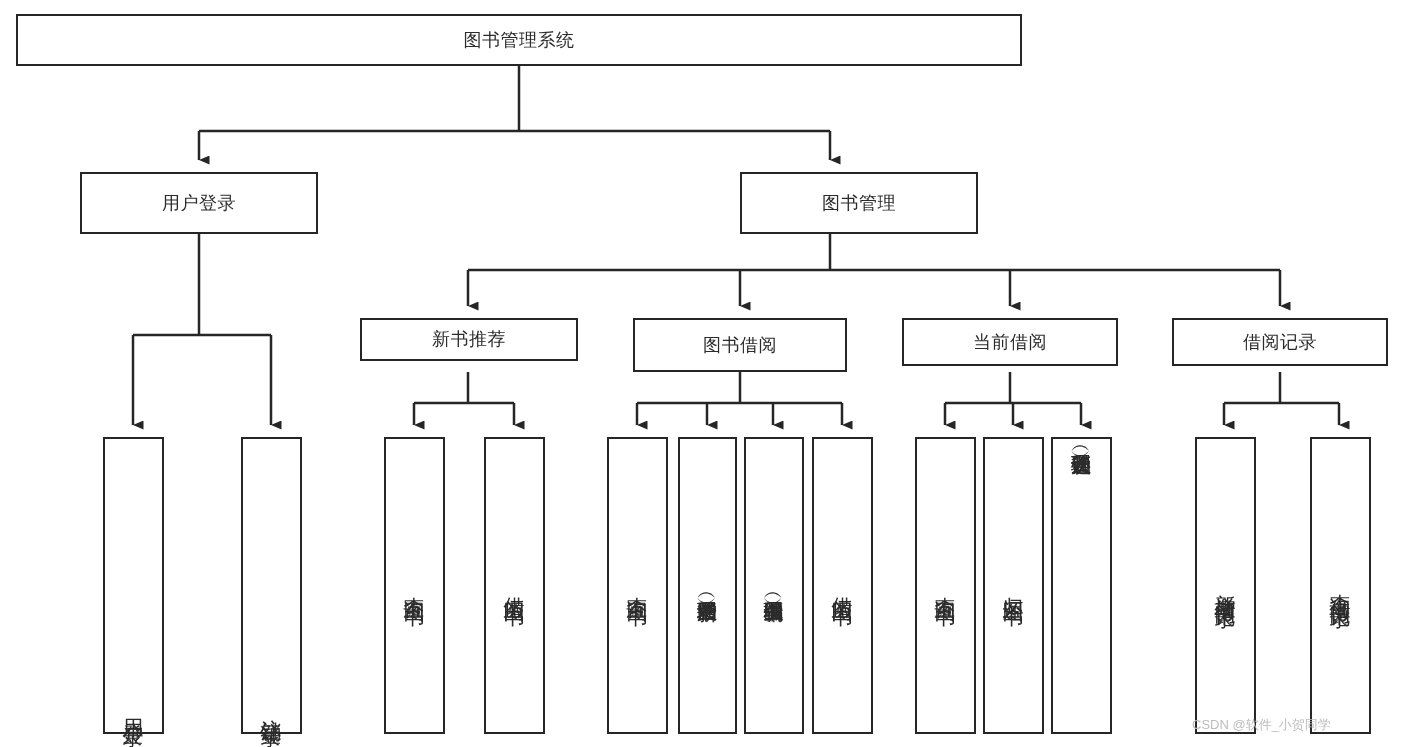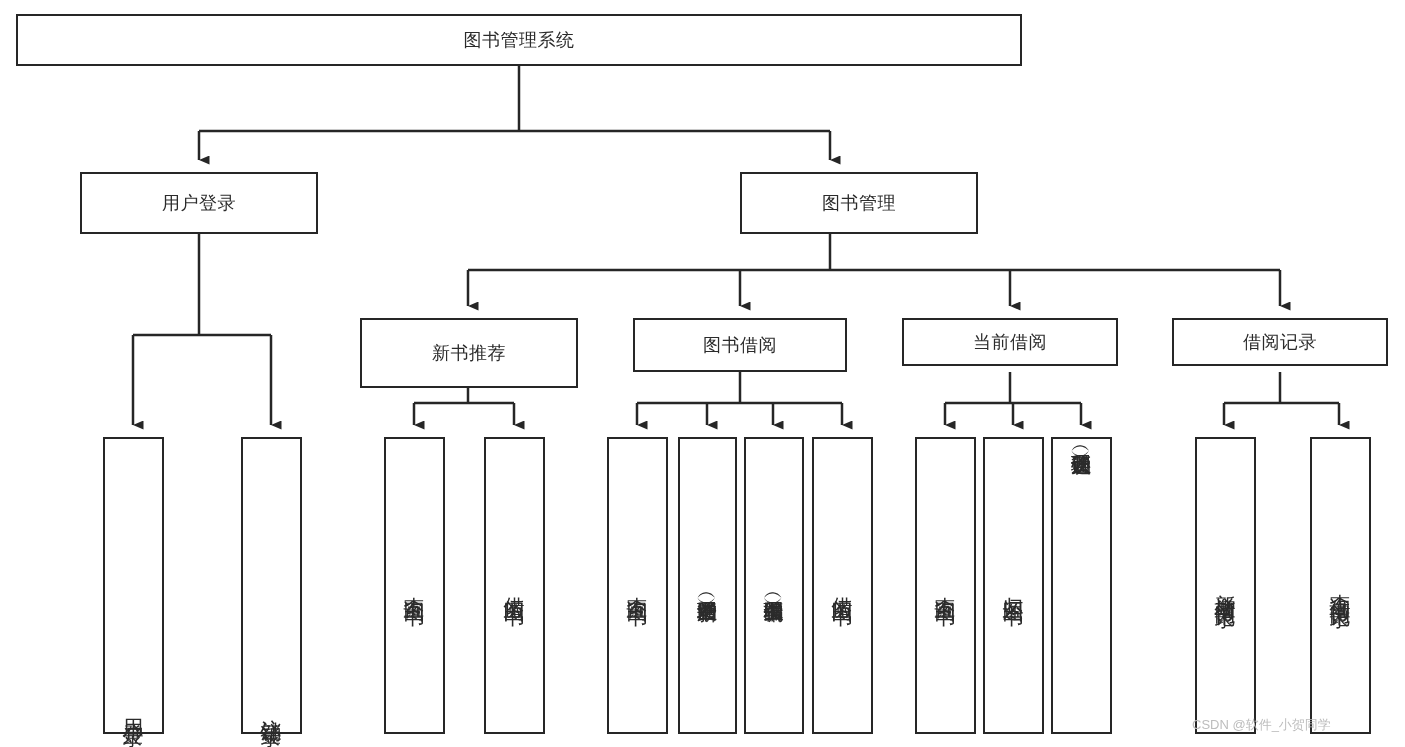--- a/index.html
+++ b/index.html
@@ -133,21 +133,21 @@
     <span class="lbl">图书管理系统</span>
   </div>
 
   <div class="node" style="left:80px; top:172px; width:238px; height:62px;">
     <span class="lbl">用户登录</span>
   </div>
   <div class="node" style="left:712px; top:172px; width:238px; height:62px;margin-left:28px;">
     <span class="lbl">图书管理</span>
   </div>
 
-  <div class="node" style="left:360px; top:318px; width:218px; height:70px;">
+  <div class="node" style="left:360px; top:318px; width:218px; height:43px;">
     <span class="lbl">新书推荐</span>
   </div>
   <div class="node" style="left:633px; top:318px; width:214px; height:54px;">
     <span class="lbl">图书借阅</span>
   </div>
   <div class="node" style="left:902px; top:318px; width:216px; height:48px;">
     <span class="lbl">当前借阅</span>
   </div>
   <div class="node" style="left:1172px; top:318px; width:216px; height:48px;">
     <span class="lbl">借阅记录</span>

